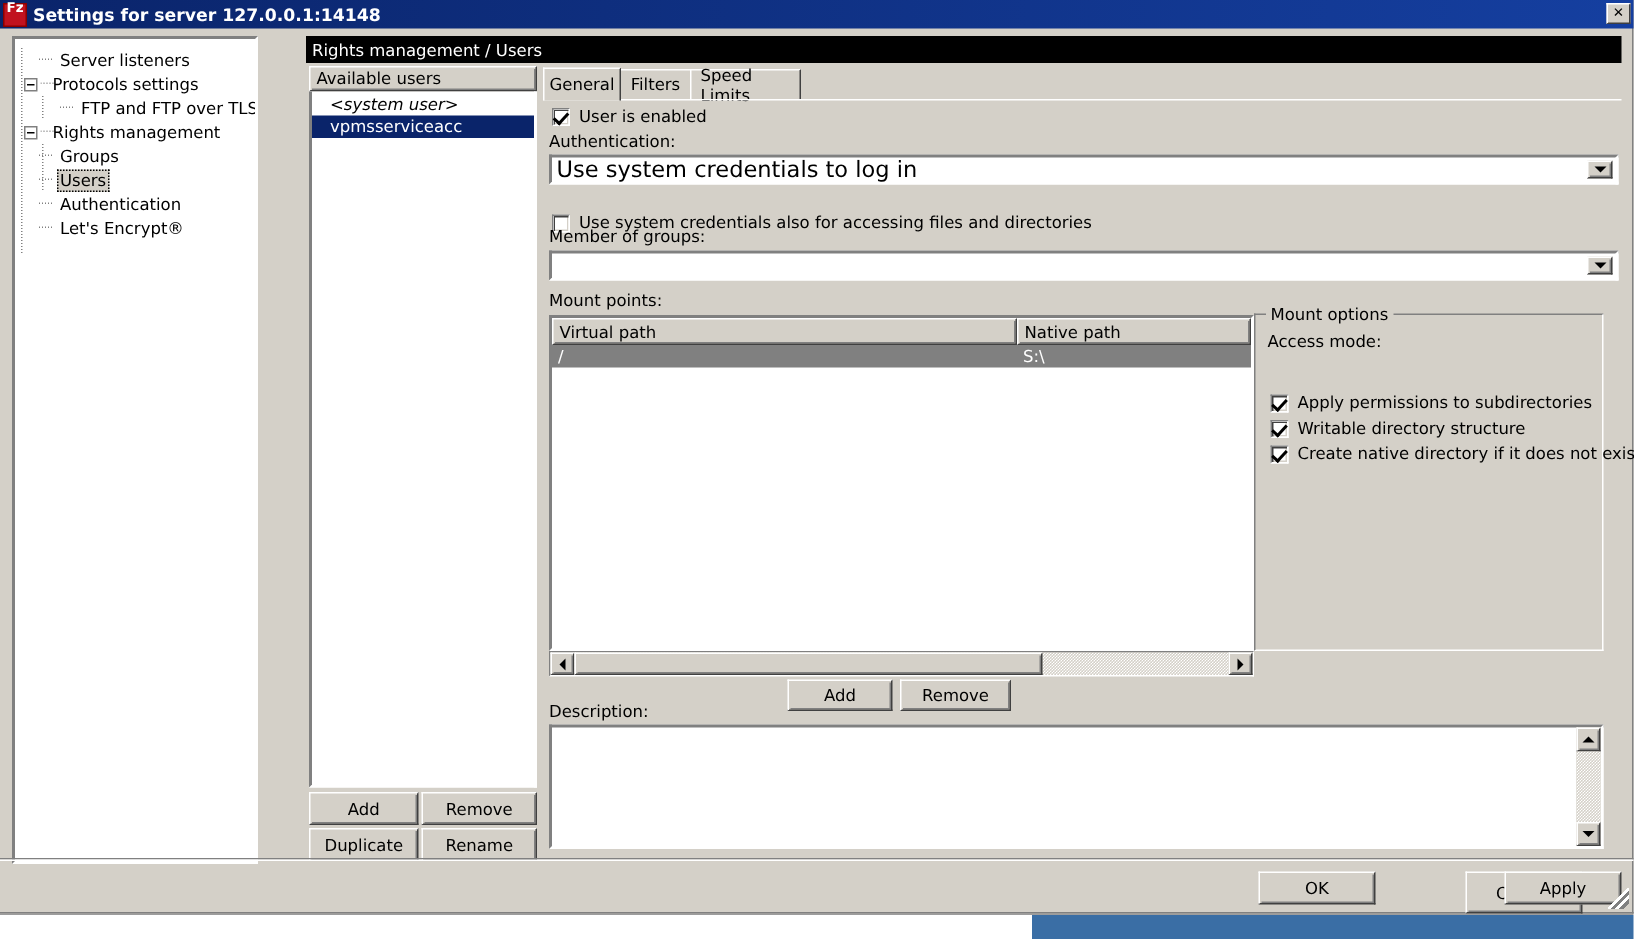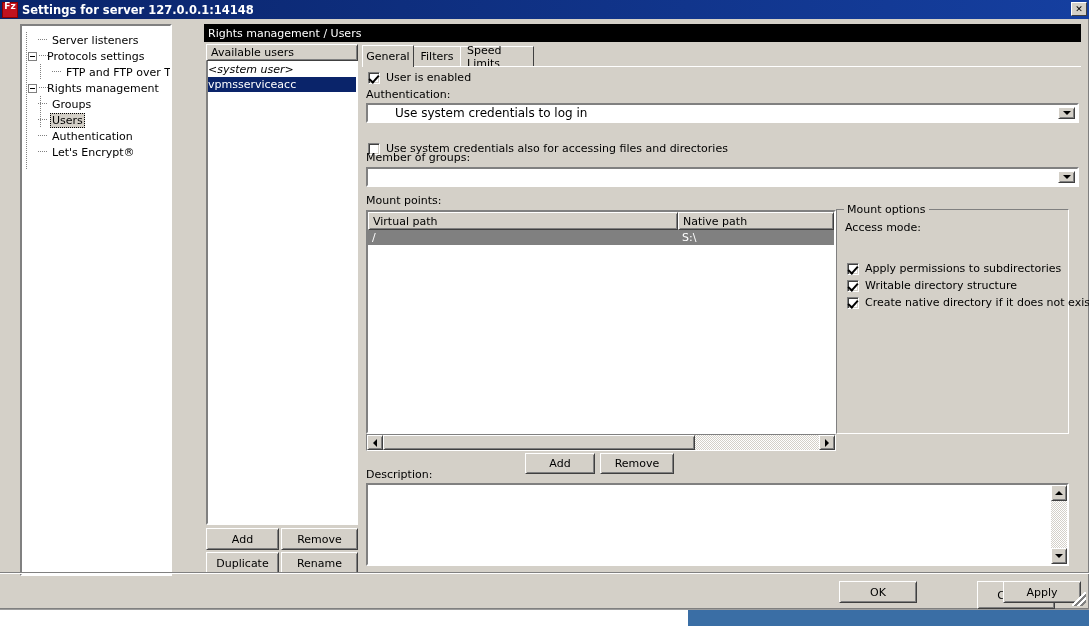--- a/index.html
+++ b/index.html
@@ -127,22 +127,22 @@
   .combo {
     background: #ffffff;
     border: 2px solid;
     border-color: #808080 #ffffff #ffffff #808080;
     box-sizing: border-box;
     display: flex; align-items: center;
     position: relative;
     cursor: default;
   }
   .combo .val {
-    padding-left: 3px; font-size: 12px; white-space: nowrap;
-    flex: 1 1 auto; overflow: hidden; margin-left: 24px;
+    padding-left: 3px; font-size: 15px; white-space: nowrap;
+    flex: 1 1 auto; overflow: hidden;
   }
   .combo .arrow {
     width: 17px; height: calc(100% - 4px);
     margin-right: 2px;
     background: #d4d0c8;
     border: 1px solid;
     border-color: #ffffff #404040 #404040 #ffffff;
     box-shadow: inset 1px 1px 0 #d4d0c8, inset -1px -1px 0 #808080;
     display: flex; align-items: center; justify-content: center;
     box-sizing: border-box;
@@ -152,21 +152,21 @@
     width: 0; height: 0;
     border-left: 4px solid transparent;
     border-right: 4px solid transparent;
     border-top: 4px solid #000;
   }
   .label { font-size: 11px; white-space: nowrap; }
 
   
   #tree-panel {
     position: absolute; left: 8px; top: 24px;
-    width: 152px; height: 552px; margin-left: 12px;
+    width: 164px; height: 552px;
   }
   #tree {
     position: absolute; left: 0; top: 0; right: 0; bottom: 0;
     padding: 6px 0 0 6px;
     overflow: hidden;
   }
   .tnode {
     display: flex; align-items: center;
     height: 16px; position: relative;
     white-space: nowrap;
@@ -220,21 +220,21 @@
     background: #ffffff;
     border: 2px solid;
     border-color: #808080 #ffffff #ffffff #808080;
     border-top: none;
     box-sizing: border-box;
     padding: 1px 0 0 0;
     overflow: hidden;
   }
   .uitem {
     height: 15px; line-height: 15px;
-    padding-left: 0; font-size: 11px;
+    padding-left: 12px; font-size: 11px;
     white-space: nowrap; cursor: default;
   }
   .uitem.sysuser { font-style: italic; }
   .uitem.sel { background: #0a246a; color: #ffffff; }
 
   
   #content-hdr {
     position: absolute; left: 204px; top: 24px;
     width: 877px; height: 18px;
     background: #000000;

